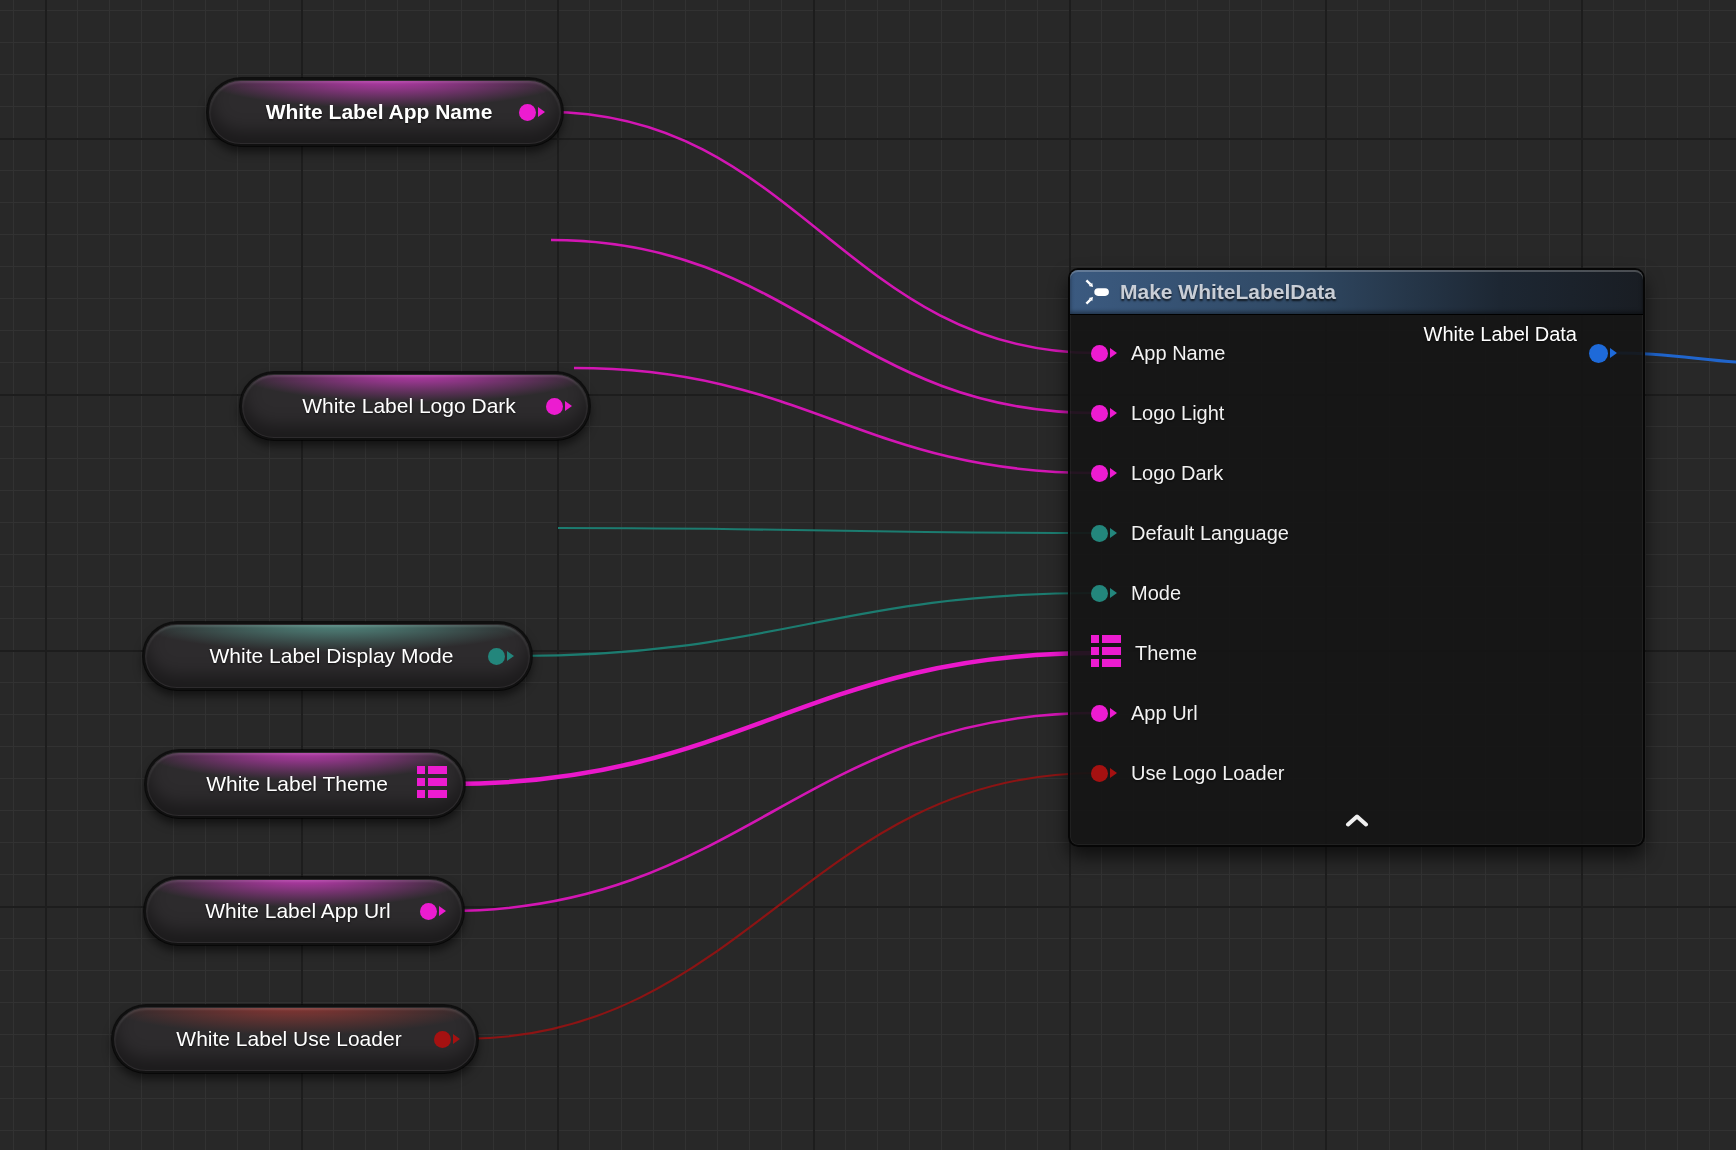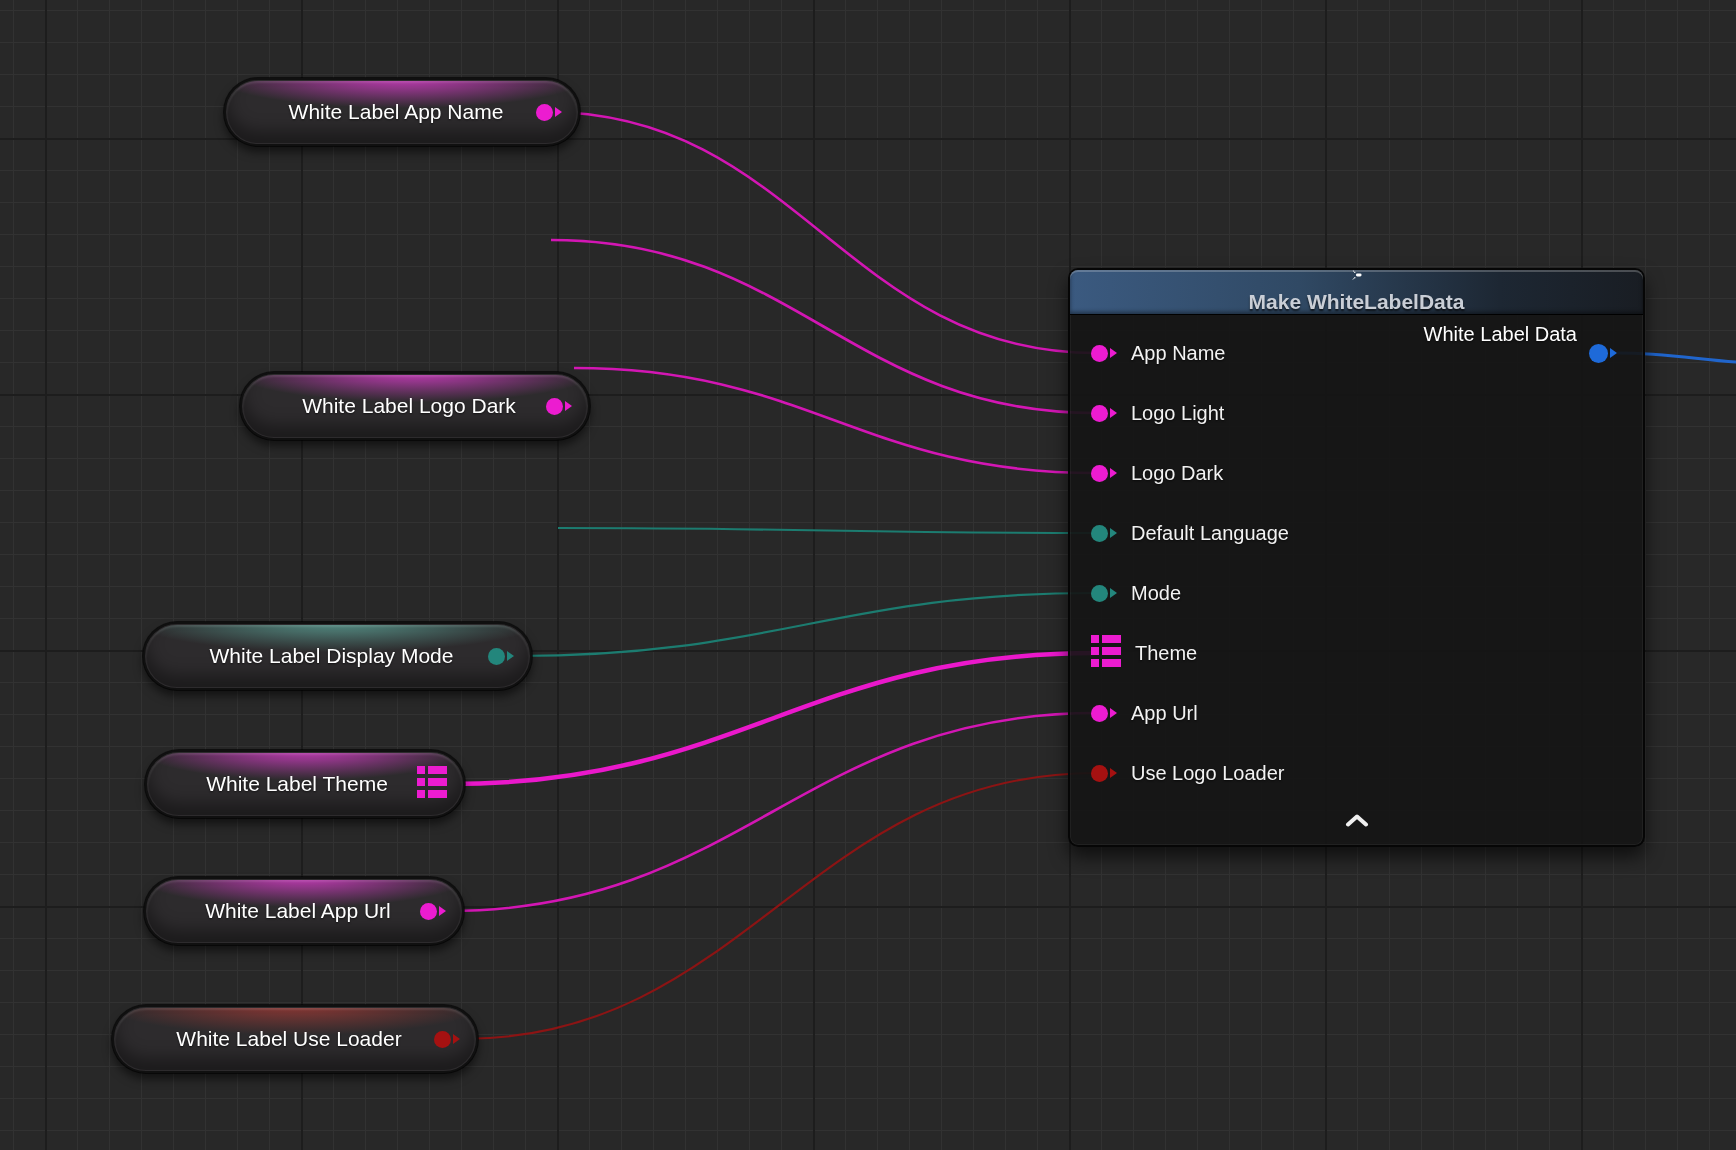--- a/index.html
+++ b/index.html
@@ -43,21 +43,21 @@
     box-shadow:inset 0 2px 2px rgba(255,255,255,.10), inset 0 -12px 16px rgba(0,0,0,.38);
   }
   .t-mag  { --glow:rgba(213,62,199,.95); --pin:#ec1cd0; }
   .t-teal { --glow:rgba(94,166,154,.88); --pin:#23867c; }
   .t-red  { --glow:rgba(158,58,54,.90);  --pin:#a51111; }
   .glabel { position:relative; z-index:3; flex:1; text-align:center;
     color:#ffffff; font-size:21px; white-space:nowrap;
     text-shadow:0 1px 2px rgba(0,0,0,.6); }
 
   
-  .g0 { left:224px;  top:78px;   width:356px; }
+  .g0 { left:207px;  top:78px;   width:356px;font-weight:bold; }
   .g1 { left:207px;  top:206px;  width:360px; }
   .g2 { left:240px;  top:334px;  width:350px;margin-top:38px; }
   .g3 { left:144px;  top:494px;  width:434px; }
   .g4 { left:143px;  top:622px;  width:389px; }
   .g5 { left:145px;  top:750px;  width:320px; }
   .g6 { left:144px;  top:877px;  width:320px; }
   .g7 { left:112px;  top:1005px; width:366px; }
 
   
   .pin { position:relative; z-index:3; display:flex; align-items:center; flex:none; }
@@ -75,21 +75,20 @@
     box-shadow:0 10px 18px rgba(0,0,0,.6), inset 0 0 0 1px rgba(255,255,255,.05);
   }
   .mheader {
     position:relative; height:45px; border-radius:8px 8px 0 0;
     background:linear-gradient(to right, #3b5a80 0%, #30496
 4 40%, #1d2733 75%, #191d23 100%);
     background:linear-gradient(to right, #3b5a80 0%, #304964 40%, #1d2733 75%, #191d23 100%);
     display:flex; align-items:center; gap:10px; padding:0 14px;
     box-shadow:inset 0 2px 0 rgba(255,255,255,.22), inset 0 -2px 4px rgba(0,0,0,.45);
     border-bottom:1px solid #000;
-    flex-direction:column;
   }
   .mtitle { color:#c9ced6; font-size:21px; font-weight:bold;
     text-shadow:0 2px 2px rgba(0,0,0,.7); white-space:nowrap; }
   .mbody { position:relative; padding:8px 0 10px 0; }
   .mrow { height:60px; display:flex; align-items:center; gap:14px; padding-left:21px; }
   .mrow .plabel { color:#f2f2f2; font-size:20px; white-space:nowrap;
     text-shadow:0 1px 2px rgba(0,0,0,.6); }
   .mout { position:absolute; top:8px; right:26px; height:60px;
     display:flex; gap:12px; }
   .mout .plabel { color:#ffffff; font-size:20px; white-space:nowrap;

